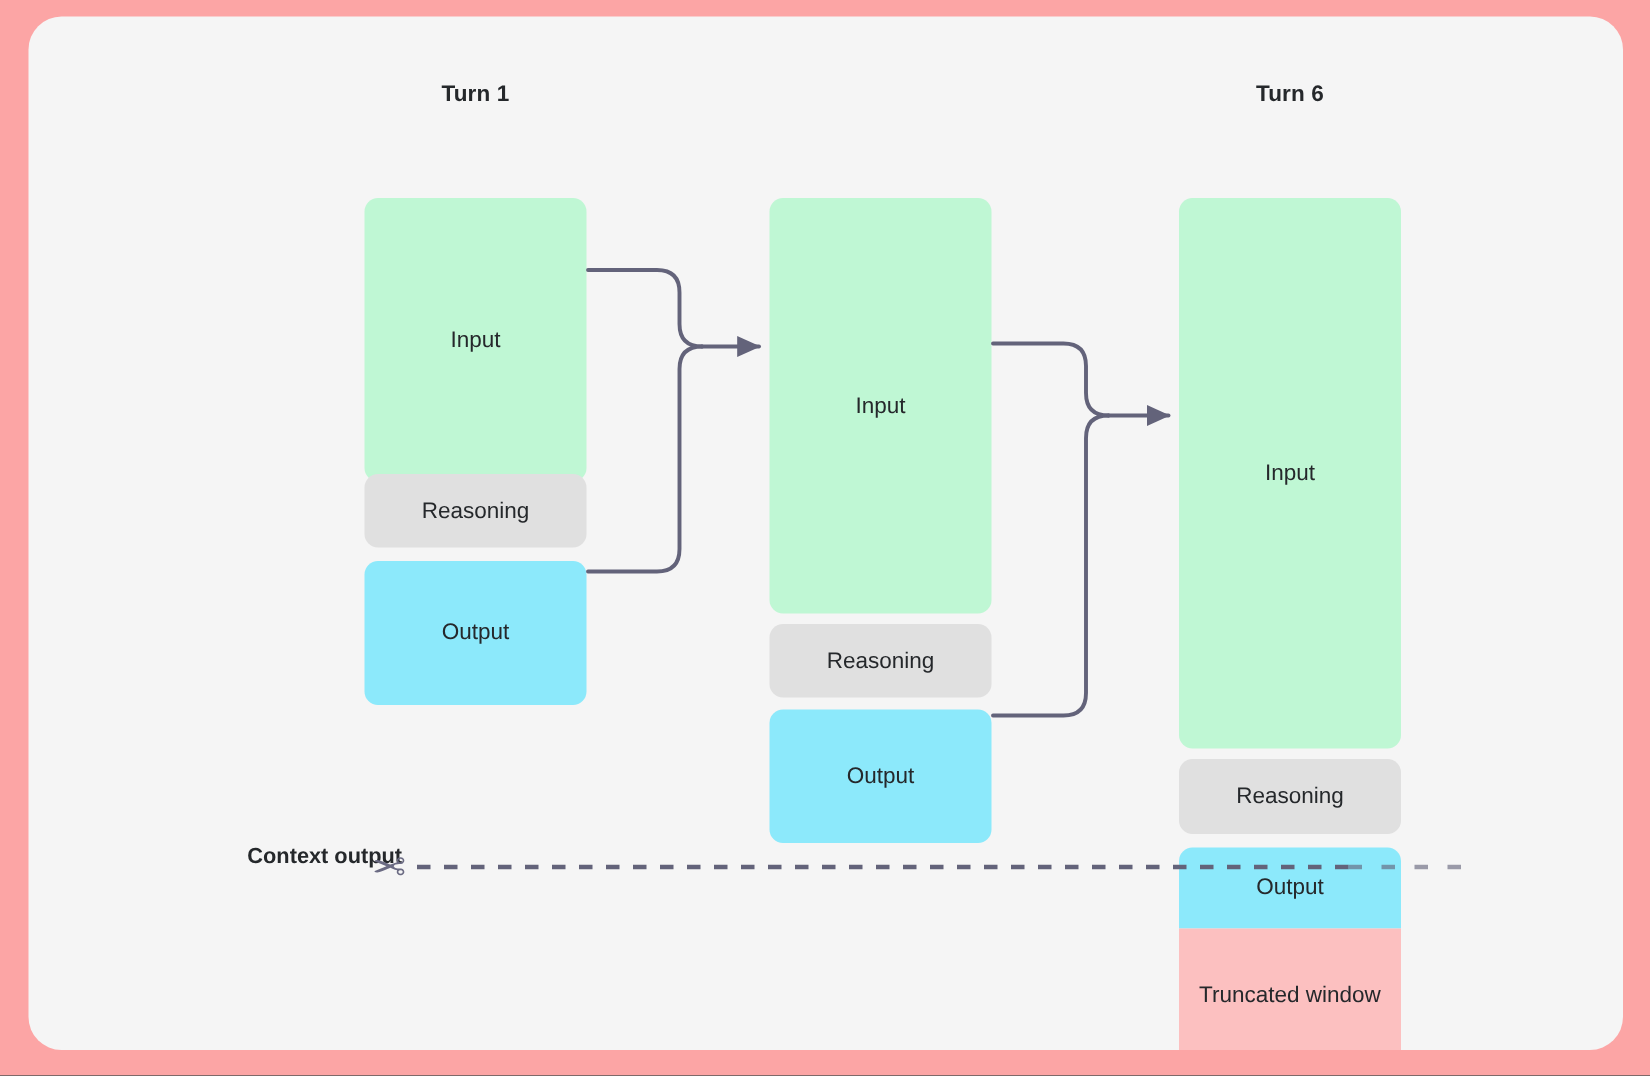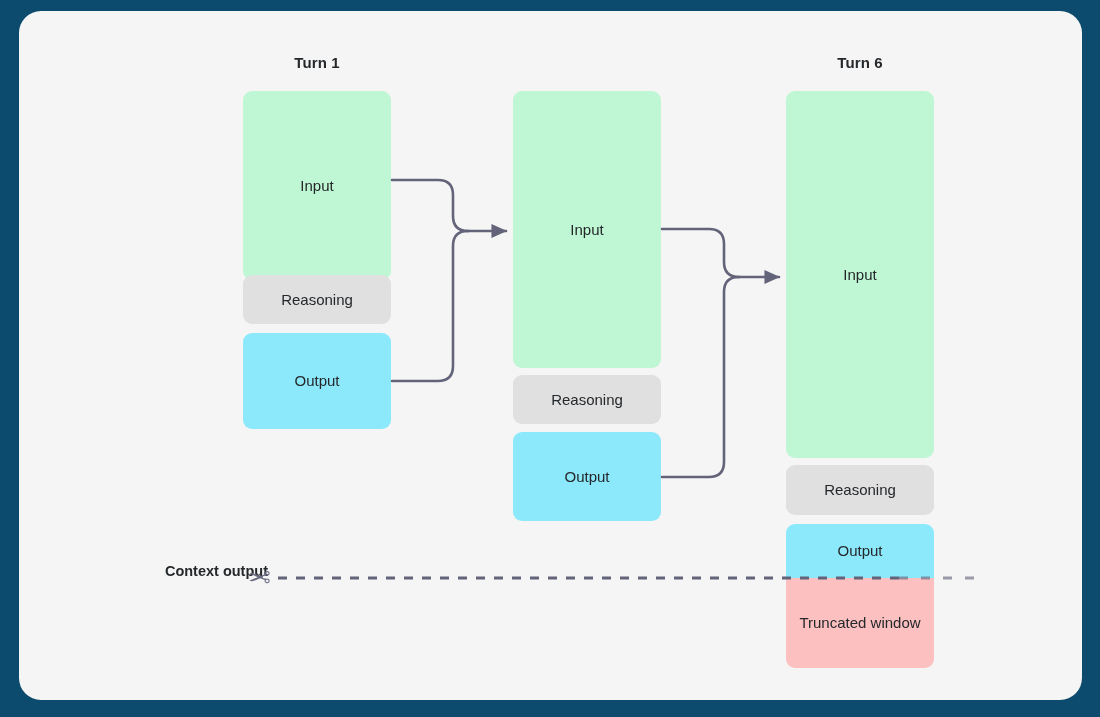--- a/index.html
+++ b/index.html
@@ -8,21 +8,21 @@
     background: #212223;
     width: 1100px;
     height: 717px;
     overflow: hidden;
     font-family: "Liberation Sans", sans-serif;
   }
   #stage {
     position: relative;
     width: 1100px;
     height: 717px;
-    background: #0c4a6e;
+    background: #fca5a5;
   }
   #card {
     position: absolute;
     left: 19px;
     top: 11px;
     width: 1063px;
     height: 689px;
     background: #f5f5f5;
     border-radius: 22px;
     overflow: hidden;
@@ -40,20 +40,21 @@
     position: absolute;
     display: flex;
     align-items: center;
     justify-content: center;
     text-align: center;
     font-size: 15px;
     color: #25282b;
     border-radius: 9px;
     line-height: 1.28;
     box-sizing: border-box;
+    margin-top: 41px;
   }
   .block.green  { background: #bff7d4; }
   .block.gray   { background: #e0e0e0; }
   .block.blue   { background: #8ce9fb; }
   .block.red    { background: #fcc0c0; }
   .block.blue-split {
     border-bottom-left-radius: 0;
     border-bottom-right-radius: 0;
   }
   .block.red-split {

